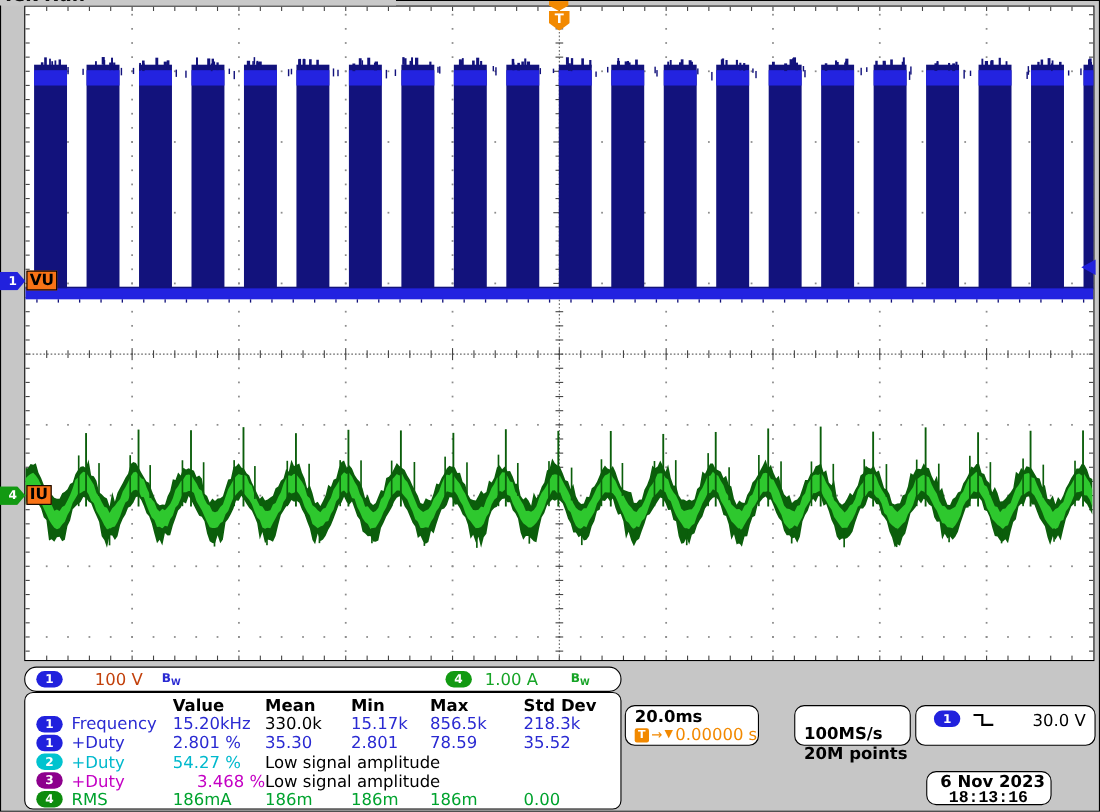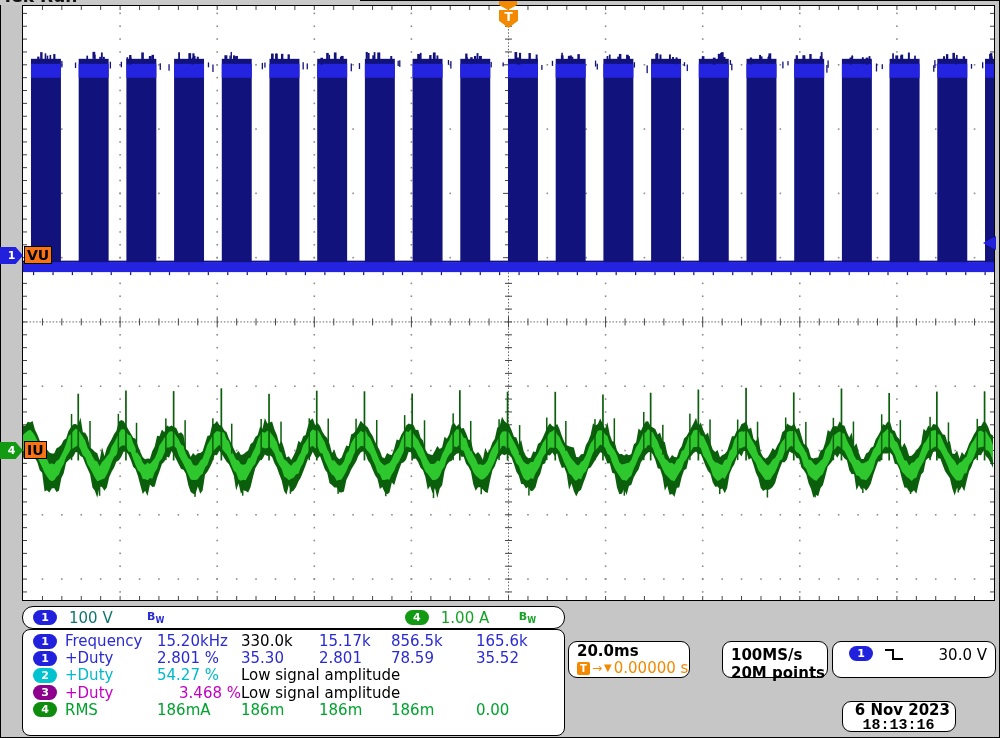--- a/index.html
+++ b/index.html
@@ -28,21 +28,21 @@
   #trig-pent{position:absolute;left:499px;top:1px;width:18px;height:9px;background:#f28900;
     clip-path:polygon(0 0,100% 0,100% 45%,50% 100%,0 45%);}
   #trig-flag{position:absolute;left:499px;top:10px;width:19px;height:18px;background:#f28900;
     clip-path:polygon(0 0,100% 0,100% 60%,50% 100%,0 60%);color:#fff;font-weight:bold;font-size:12px;
     text-align:center;line-height:15px;}
   
   .box{position:absolute;background:#fff;border:1px solid #000;border-radius:9px;font-size:15px;color:#000;}
   #readout-pill{left:22px;top:606px;width:543px;height:23px;border-radius:11px;display:flex;align-items:center;}
   #meas-panel{left:22px;top:629px;width:543px;height:107px;border-radius:8px;padding-top:2px;overflow:hidden;}
   #hscale-box{left:568px;top:641px;width:122px;height:37px;padding:0 0 0 8px;}
-  #acq-box{left:722px;top:641px;width:106px;height:37px;padding:4px 0 0 8px;line-height:18px;font-weight:bold;}
+  #acq-box{left:722px;top:641px;width:106px;height:37px;padding:16px 0 0 8px;line-height:18px;font-weight:bold;}
   #trig-box{left:832px;top:641px;width:164px;height:37px;display:flex;align-items:flex-start;padding:4px 8px 0 16px;}
   #date-box{left:842px;top:701px;width:114px;height:31px;font-weight:bold;line-height:15px;padding:1px 5px 0 4px;}
   
   .badge{display:inline-block;width:24px;height:15px;border-radius:8px;color:#fff;
     font-size:11px;font-weight:bold;text-align:center;line-height:15px;flex:0 0 auto;}
   .bw{font-size:11px;font-weight:bold;}
   .bw .sub{font-size:8px;vertical-align:-3px;}
   
   #readout-pill .scale-text{margin-left:12px;width:78px;}
   #readout-pill .bw{margin-left:0px;}
@@ -1484,40 +1484,49 @@
   <div class="ch-arrow" style="top:247px;background:#2121dd;">1</div>
   <div class="wave-label" style="left:24px;top:246px;">VU</div>
   <div class="ch-arrow" style="top:442px;background:#129a12;">4</div>
   <div class="wave-label" style="left:24px;top:441px;">IU</div>
 
   <div id="trig-level"></div>
 
   <div class="box" id="readout-pill">
     <div id="ch1-group">
       <span class="badge" style="background:#2121dd;">1</span>
-      <span class="scale-text" style="color:#0f766e;">100 V</span>
+      <span class="scale-text" style="color:#c2410c;text-align:center;">100 V</span>
       <span class="bw" style="color:#2a2ad2;"><span>B</span><span class="sub">W</span></span>
     </div>
     <div id="ch4-group">
       <span class="badge" style="background:#129a12;">4</span>
       <span class="scale-text" style="color:#16a426;">1.00 A</span>
       <span class="bw" style="color:#16a426;"><span>B</span><span class="sub">W</span></span>
     </div>
   </div>
 
   <div class="box" id="meas-panel">
+    <div class="mgrid">
+      <span></span>
+        <span></span>
+      <span class="hdr">Value</span>
+      <span class="hdr">Mean</span>
+      <span class="hdr">Min</span>
+      <span class="hdr">Max</span>
+      <span class="hdr">Std Dev</span>
+    </div>
     <div id="meas-rows">
         <div class="mgrid">
           <span class="badge" style="background: rgb(33, 33, 221);">1</span>
           <span style="color: rgb(42, 42, 210);">Frequency</span>
           <span style="color: rgb(42, 42, 210);">15.20kHz</span>
           <span style="color: #000000;">330.0k</span>
           <span style="color: rgb(42, 42, 210);">15.17k</span>
           <span style="color: rgb(42, 42, 210);">856.5k</span>
-          <span style="color: rgb(42, 42, 210);">165.6k</span>
+          <span style="color: rgb(42, 42, 210);">218.3k</span>
         </div>
         <div class="mgrid">
           <span class="badge" style="background: rgb(33, 33, 221);">1</span>
           <span style="color: rgb(42, 42, 210);">+Duty</span>
           <span style="color: rgb(42, 42, 210);">2.801 %</span>
           <span style="color: rgb(42, 42, 210);">35.30</span>
           <span style="color: rgb(42, 42, 210);">2.801</span>
           <span style="color: rgb(42, 42, 210);">78.59</span>
           <span style="color: rgb(42, 42, 210);">35.52</span>
         </div>

